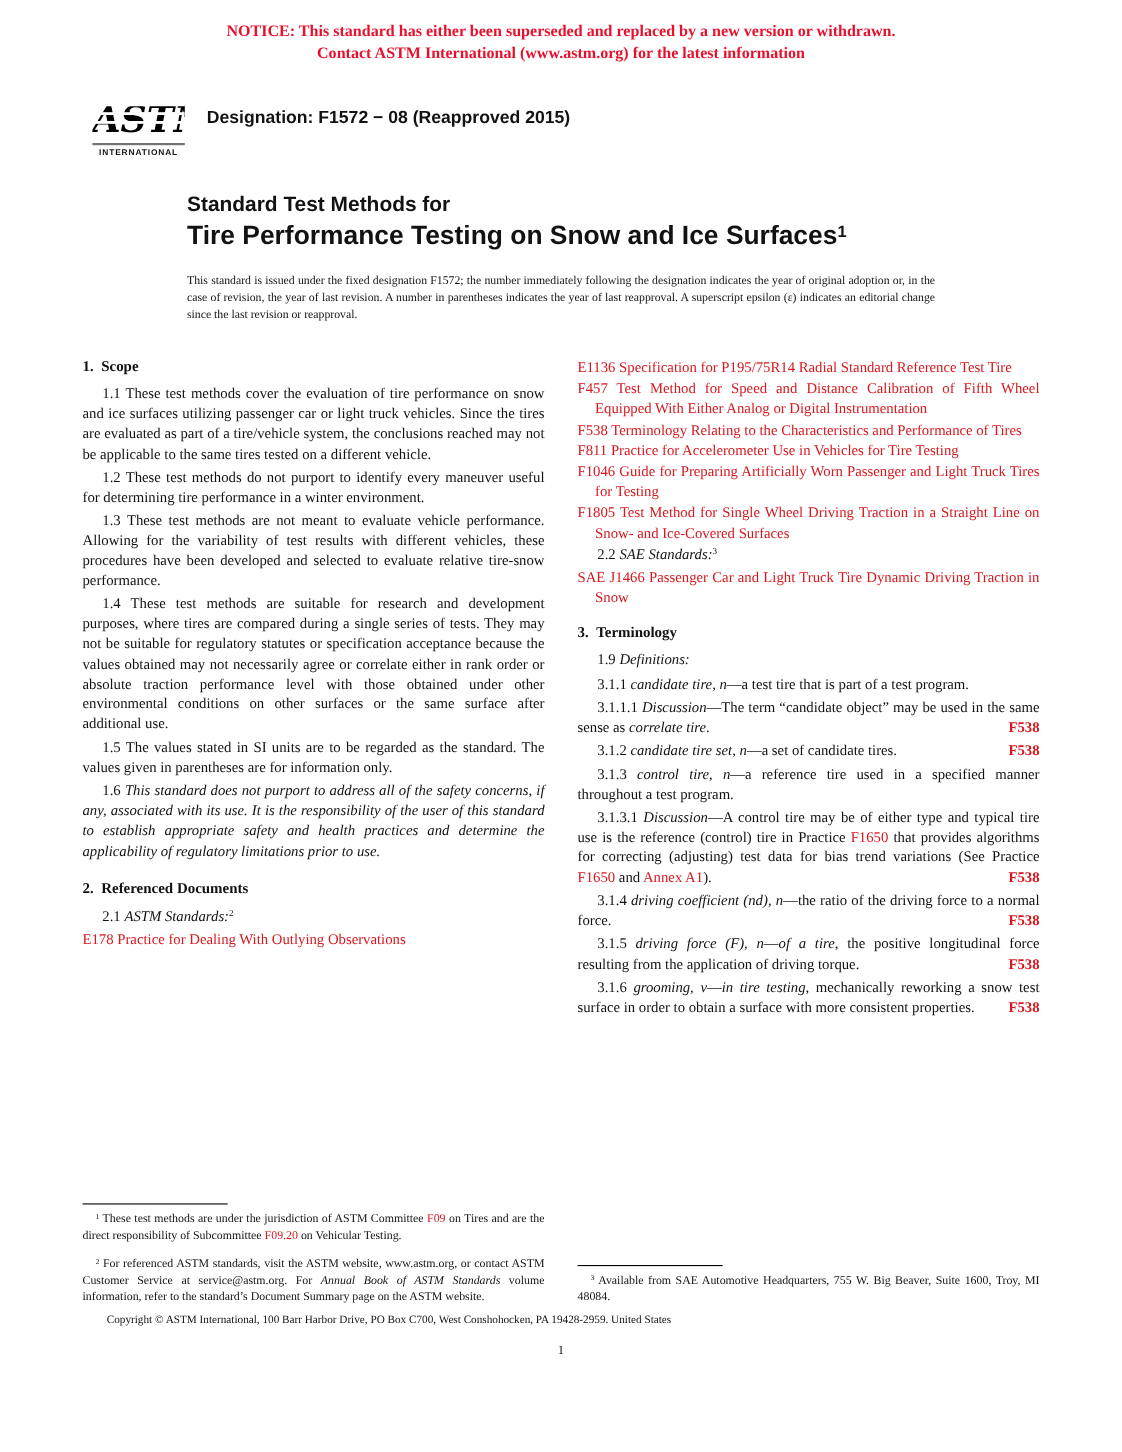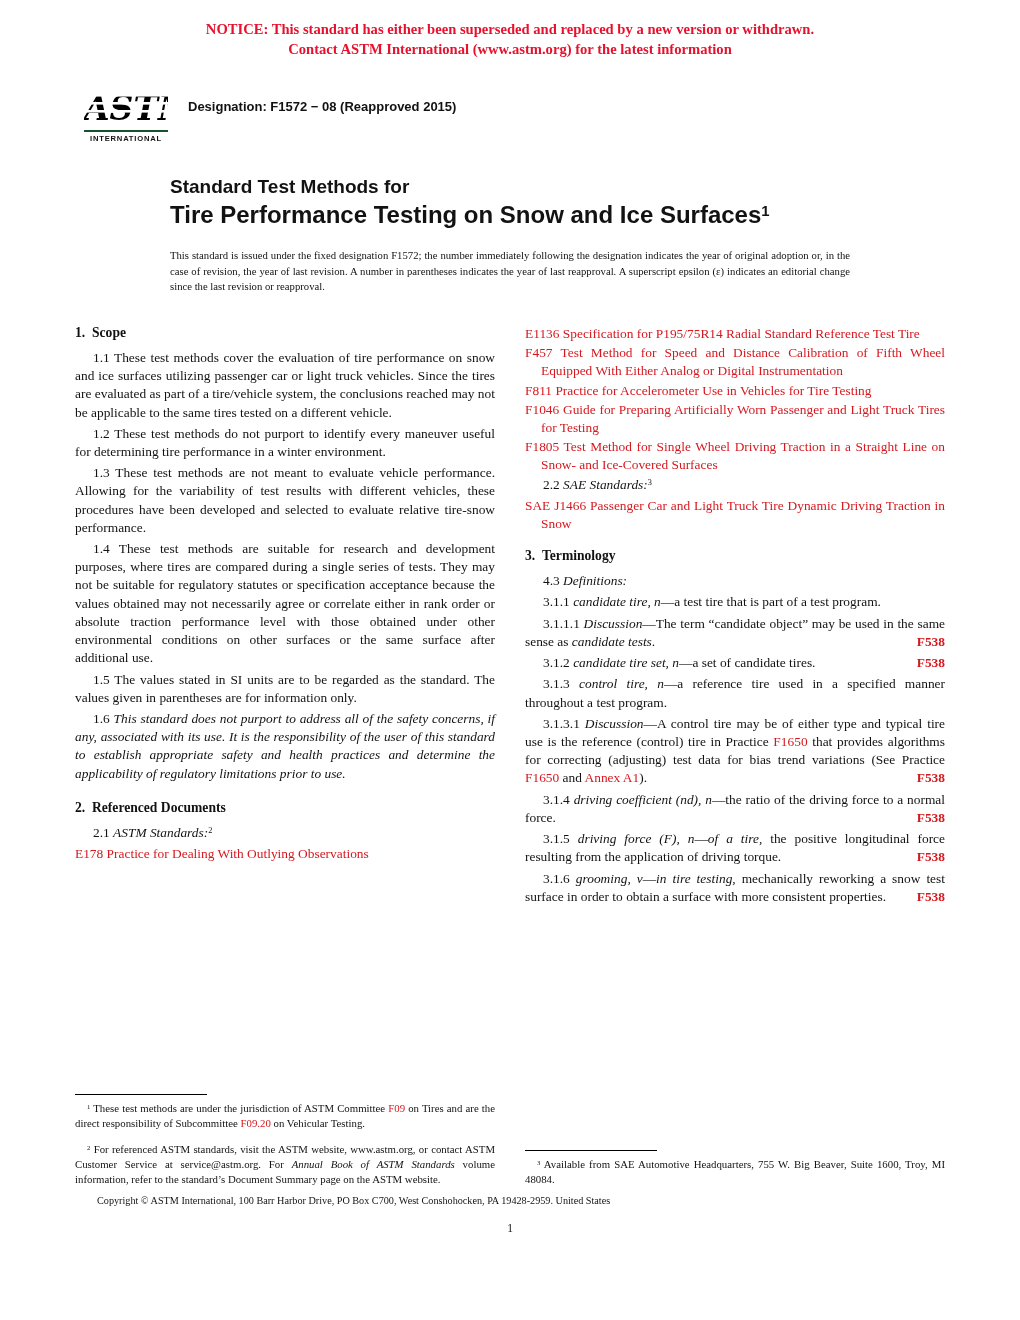--- a/index.html
+++ b/index.html
@@ -24,27 +24,27 @@
   .header-row { display:flex; align-items:flex-start; margin:24px 0 0 84px; }
   .logo { width:92px; }
   .logo svg { display:block; }
   .logo-text {
     font-family:"DejaVu Serif", serif;
     font-size:33px; font-weight:bold; font-style:italic; fill:#000;
   }
   .logo-sub {
     font-family:"Liberation Sans", sans-serif;
     font-size:7.6px; font-weight:700; letter-spacing:0.8px;
-    border-top:2px solid #14532d; padding-top:2px; margin-top:1px;
+    border-top:2px solid #737373; padding-top:2px; margin-top:1px;
     text-align:center; width:84px;
   }
   .designation {
     margin:16px 0 0 12px;
     font-family:"Liberation Sans", sans-serif;
-    font-weight:700; font-size:13px;
+    font-weight:700; font-size:16px;
   }
   .title-block { margin:32px 0 0 170px; font-family:"Liberation Sans", sans-serif; }
   .title-eyebrow { font-weight:700; font-size:19px; line-height:1.25; }
   .title-main   { font-weight:700; font-size:24px;   line-height:1.3; }
   .issued-note {
     margin:18px 0 0 170px; width:680px;
     font-size:10.7px; line-height:1.45; text-align:justify;
   }
   .columns { display:flex; gap:30px; margin:30px 75px 0 75px; height:862px; }
   .col { flex:1 1 0; display:flex; flex-direction:column; min-width:0; }
@@ -119,31 +119,32 @@
       <div class="fn-block">
         <div class="fn-rule"></div>
         <p class="fn"><span class="sup">1</span><span> These test methods are under the jurisdiction of ASTM Committee </span><span class="link">F09</span><span> on Tires and are the direct responsibility of Subcommittee </span><span class="link">F09.20</span><span> on Vehicular Testing.</span></p>
         <p class="fn fn-gap"><span class="sup">2</span><span> For referenced ASTM standards, visit the ASTM website, www.astm.org, or contact ASTM Customer Service at service@astm.org. For </span><span class="ital">Annual Book of ASTM Standards</span><span> volume information, refer to the standard’s Document Summary page on the ASTM website.</span></p>
       </div>
     </div>
 
     <div class="col">
       <p class="ref-item"><span class="link">E1136 Specification for P195/75R14 Radial Standard Reference Test Tire</span></p>
       <p class="ref-item"><span class="link">F457 Test Method for Speed and Distance Calibration of Fifth Wheel Equipped With Either Analog or Digital Instrumentation</span></p>
+      <p class="ref-item"><span class="link">F538 Terminology Relating to the Characteristics and Performance of Tires</span></p>
       <p class="ref-item"><span class="link">F811 Practice for Accelerometer Use in Vehicles for Tire Testing</span></p>
       <p class="ref-item"><span class="link">F1046 Guide for Preparing Artificially Worn Passenger and Light Truck Tires for Testing</span></p>
       <p class="ref-item"><span class="link">F1805 Test Method for Single Wheel Driving Traction in a Straight Line on Snow- and Ice-Covered Surfaces</span></p>
 
       <p class="para"><span>2.2 </span><span class="ital">SAE Standards:</span><span class="sup">3</span></p>
       <p class="ref-item"><span class="link">SAE J1466 Passenger Car and Light Truck Tire Dynamic Driving Traction in Snow</span></p>
 
       <div class="sec-heading">3. Terminology</div>
-      <p class="para"><span>4.3 </span><span class="ital">Definitions:</span></p>
+      <p class="para"><span>1.9 </span><span class="ital">Definitions:</span></p>
       <p class="para"><span>3.1.1 </span><span class="ital">candidate tire, n</span><span>—a test tire that is part of a test program.</span></p>
-      <p class="para"><span>3.1.1.1 </span><span class="ital">Discussion</span><span>—The term “candidate object” may be used in the same sense as </span><span class="ital">candidate tests</span><span>. </span><span class="link refmark">F538</span></p>
+      <p class="para"><span>3.1.1.1 </span><span class="ital">Discussion</span><span>—The term “candidate object” may be used in the same sense as </span><span class="ital">correlate tire</span><span>. </span><span class="link refmark">F538</span></p>
       <p class="para"><span>3.1.2 </span><span class="ital">candidate tire set, n</span><span>—a set of candidate tires. </span><span class="link refmark">F538</span></p>
       <p class="para"><span>3.1.3 </span><span class="ital">control tire, n</span><span>—a reference tire used in a specified manner throughout a test program.</span></p>
       <p class="para"><span>3.1.3.1 </span><span class="ital">Discussion</span><span>—A control tire may be of either type and typical tire use is the reference (control) tire in Practice </span><span class="link">F1650</span><span> that provides algorithms for correcting (adjusting) test data for bias trend variations (See Practice </span><span class="link">F1650</span><span> and </span><span class="link">Annex A1</span><span>). </span><span class="link refmark">F538</span></p>
       <p class="para"><span>3.1.4 </span><span class="ital">driving coefficient (nd), n</span><span>—the ratio of the driving force to a normal force. </span><span class="link refmark">F538</span></p>
       <p class="para"><span>3.1.5 </span><span class="ital">driving force (F), n</span><span>—</span><span class="ital">of a tire</span><span>, the positive longitudinal force resulting from the application of driving torque. </span><span class="link refmark">F538</span></p>
       <p class="para"><span>3.1.6 </span><span class="ital">grooming, v</span><span>—</span><span class="ital">in tire testing</span><span>, mechanically reworking a snow test surface in order to obtain a surface with more consistent properties. </span><span class="link refmark">F538</span></p>
 
       <div class="fn-block">
         <div class="fn-rule"></div>
         <p class="fn"><span class="sup">3</span><span> Available from SAE Automotive Headquarters, 755 W. Big Beaver, Suite 1600, Troy, MI 48084.</span></p>

